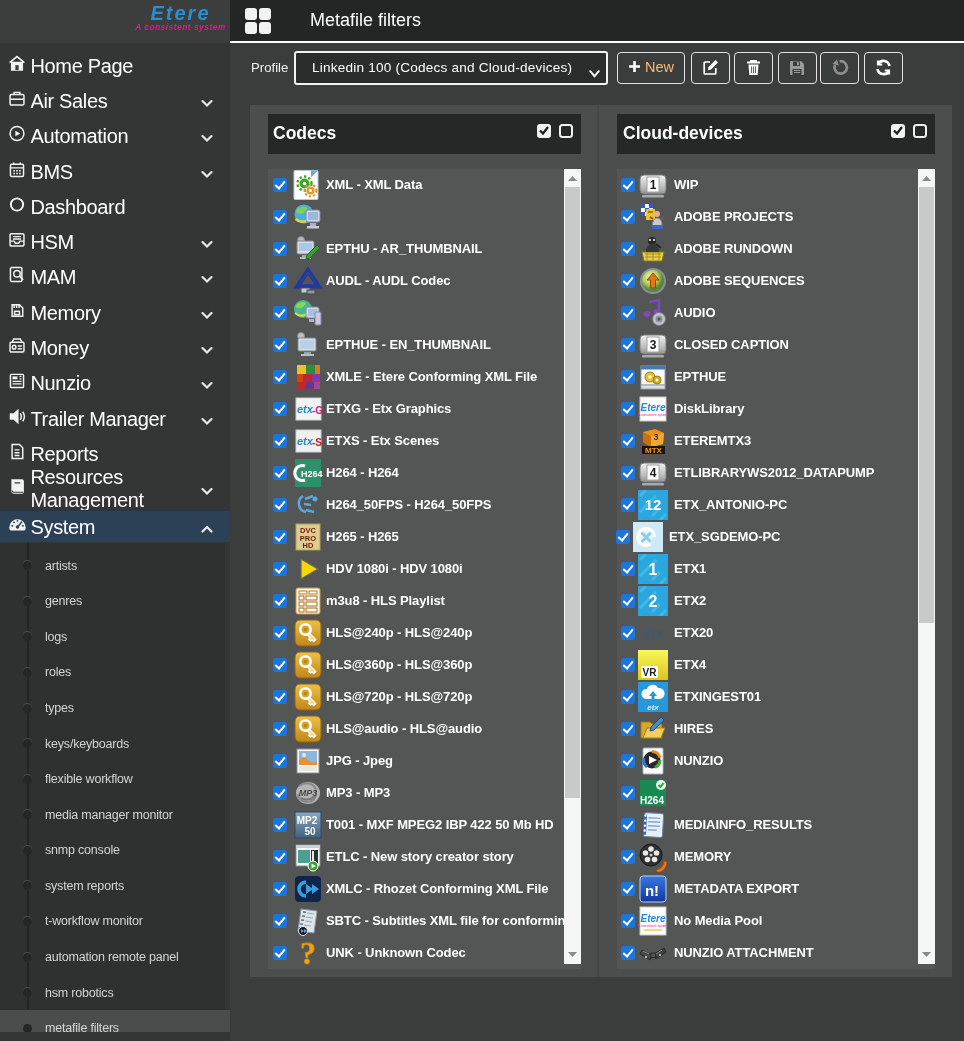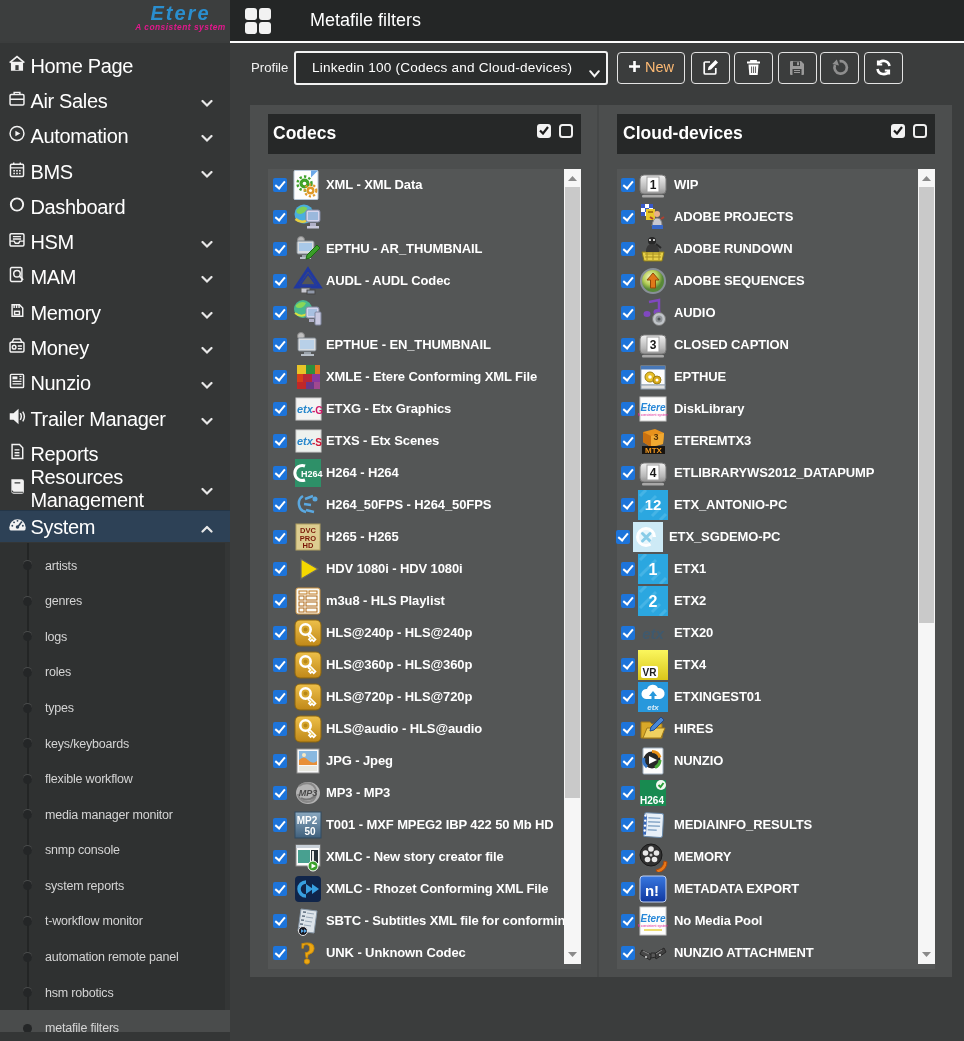--- a/index.html
+++ b/index.html
@@ -583,21 +583,21 @@
     <span class="cb"></span>
     <span class="icw" style="left:20px"><svg width="30" height="30" viewBox="0 0 30 30">
         <rect x="3" y="3" width="24" height="21" fill="#fcfcfc" stroke="#888"></rect>
         <rect x="3" y="3" width="24" height="3" fill="#c8d0d8"></rect>
         <rect x="5" y="8" width="12" height="13" fill="#48a090"></rect>
         <rect x="18" y="8" width="7" height="13" fill="#283038"></rect>
         <rect x="19" y="9" width="2" height="11" fill="#e8e8e8"></rect>
         <circle cx="20" cy="24" r="5" fill="#38a028" stroke="#fff"></circle>
         <path d="M18.5,21.5 L23,24 l-4.5,2.5 z" fill="#fff"></path>
       </svg></span>
-    <span class="lb">XMLC - New story creator file</span>
+    <span class="lb">ETLC - New story creator story</span>
   </div>
 <div class="row" style="left:273px;top:872.5px">
     <span class="cb"></span>
     <span class="icw" style="left:20px"><svg width="30" height="30" viewBox="0 0 30 30">
         <rect x="2" y="2" width="26" height="26" rx="4" fill="#10254a"></rect>
         <path d="M13,8 a7,7 0 1 0 0,14" fill="none" stroke="#38a0e0" stroke-width="3.5"></path>
         <path d="M13,10 L20,15 L13,20 Z" fill="#38a0e0"></path>
         <path d="M19,10 L26,15 L19,20 Z" fill="#38a0e0"></path>
       </svg></span>
     <span class="lb">XMLC - Rhozet Conforming XML File</span>

